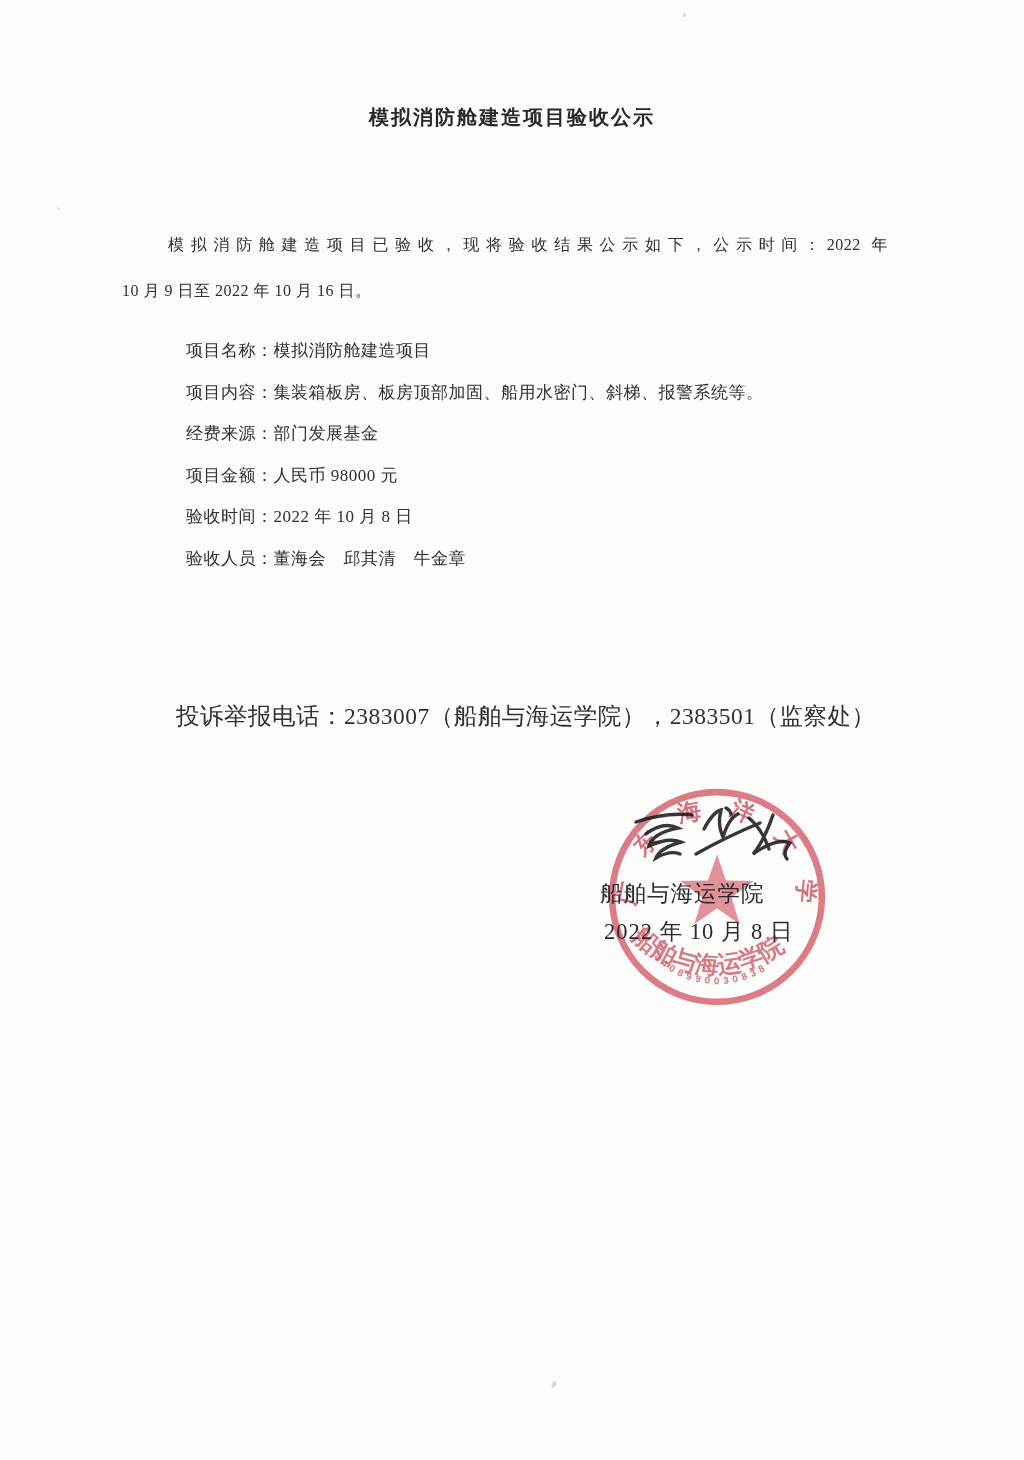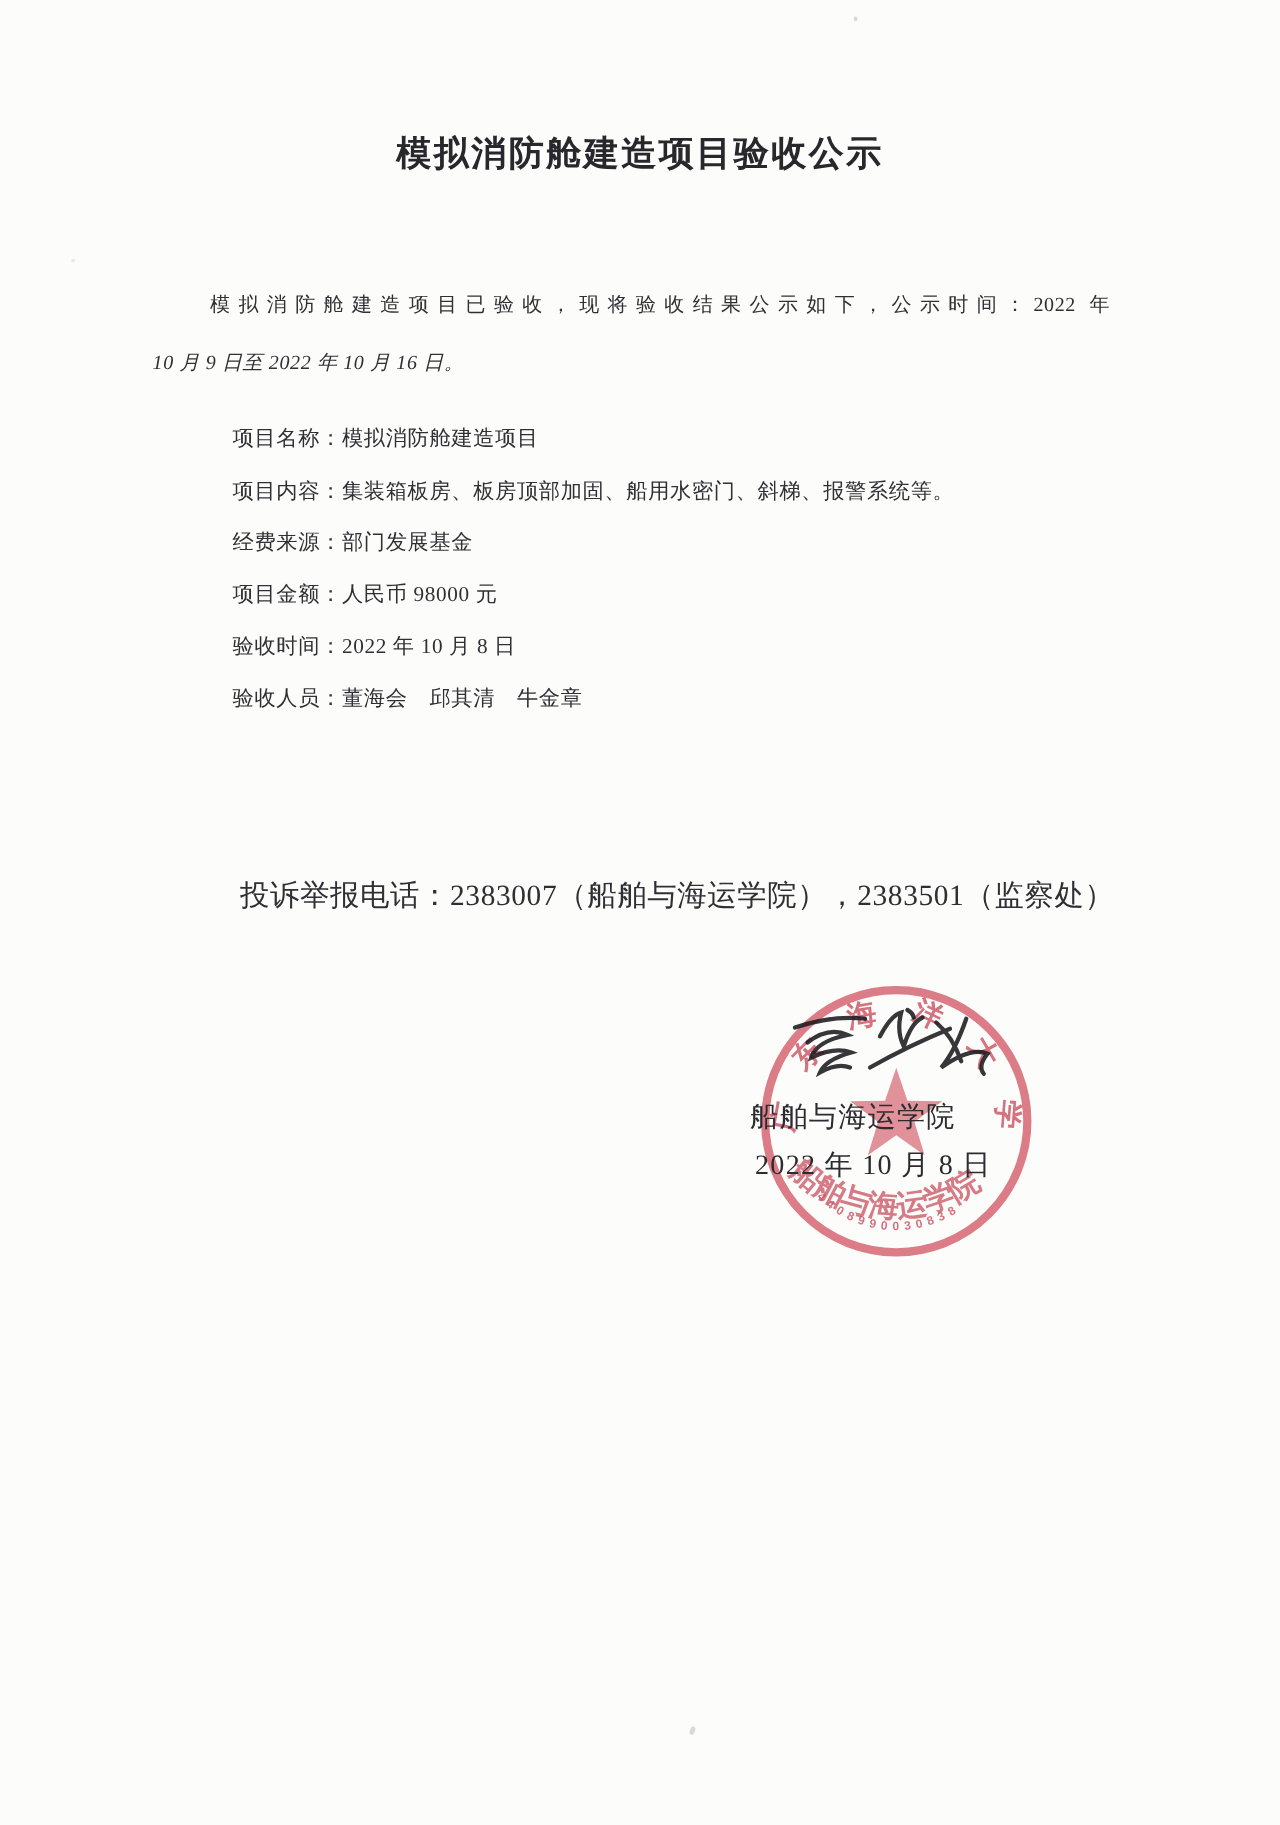--- a/index.html
+++ b/index.html
@@ -9,38 +9,38 @@
     margin:0 auto;
     background:#fcfcfb;
     overflow:hidden;
     font-family:"Liberation Serif","DejaVu Serif",serif;
     color:#2f2f34;
   }
   .doc-title{
     position:absolute;left:0;top:104px;width:1024px;
     text-align:center;
     font-family:"Liberation Sans","DejaVu Sans",sans-serif;
-    font-weight:700;font-size:28px;letter-spacing:2px;color:#27272c;
+    font-weight:700;font-size:20px;letter-spacing:2px;color:#27272c;
   }
   .intro{
     position:absolute;left:122px;top:222px;width:766px;
     font-size:16px;line-height:46px;letter-spacing:.5px;
   }
   .intro-line1{
     text-indent:46px;white-space:nowrap;
     text-align:justify;text-align-last:justify;
   }
-  .intro-line2{white-space:nowrap;font-style:italic;}
+  .intro-line2{white-space:nowrap;}
   .fields{
     position:absolute;left:186px;top:330px;width:760px;
     font-size:17px;line-height:41.5px;letter-spacing:.5px;
   }
   .field-row{white-space:nowrap;}
   .complaint{
-    position:absolute;left:192px;top:700px;
+    position:absolute;left:176px;top:700px;
     font-size:23.5px;letter-spacing:.5px;white-space:nowrap;
   }
   .stamp-wrap{position:absolute;left:604px;top:784px;width:226px;height:226px;}
   .stamp-svg{position:absolute;left:0;top:0;opacity:.93;}
   .sig-svg{position:absolute;left:24px;top:12px;}
   .sign-dept{
     position:absolute;left:600px;top:878px;
     font-size:22.5px;letter-spacing:1px;color:#2b2b30;white-space:nowrap;
   }
   .sign-date{

